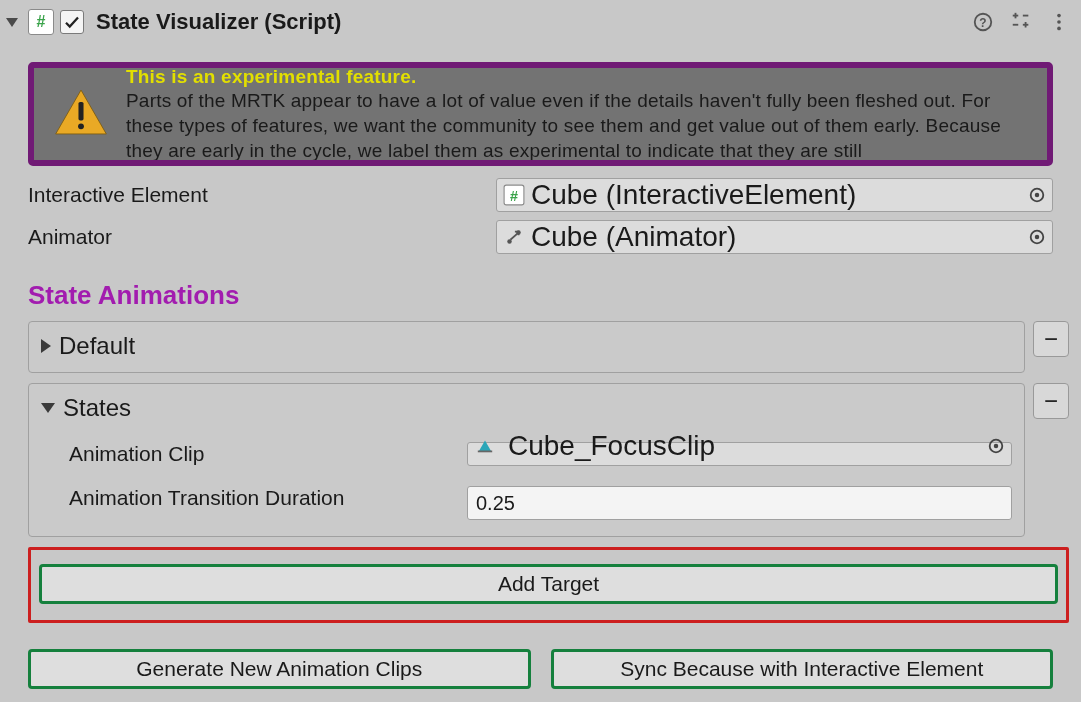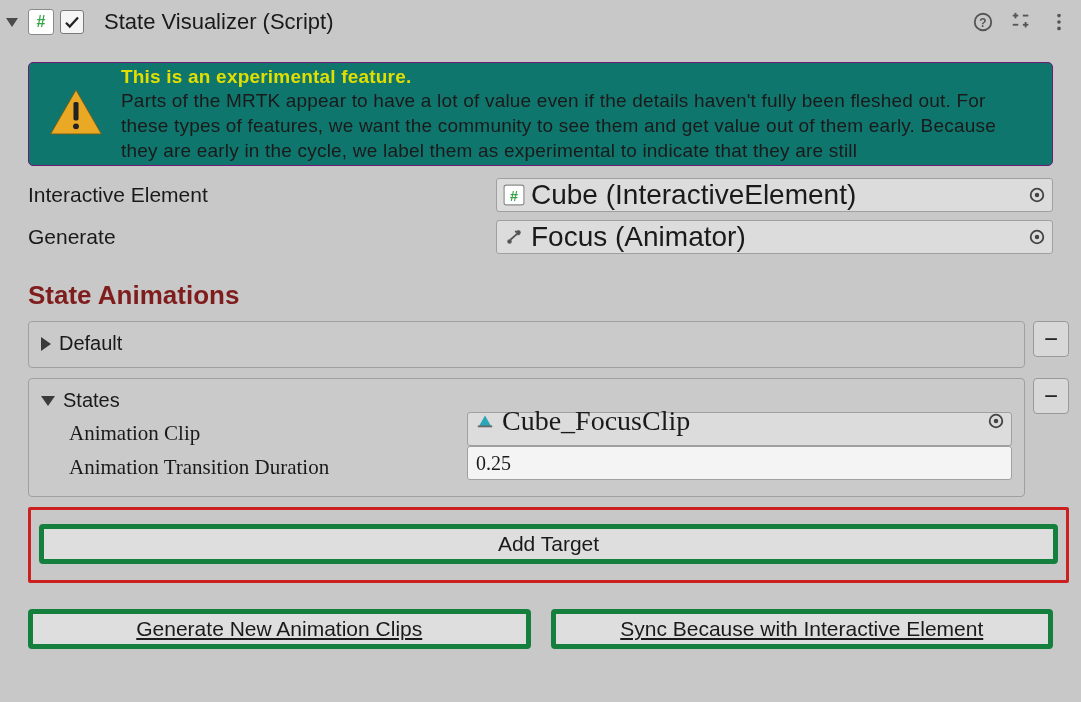--- a/index.html
+++ b/index.html
@@ -40,39 +40,39 @@
   .checkbox {
     width: 24px; height: 24px;
     border: 1px solid #7a7a7a;
     background: #f5f5f5;
     border-radius: 3px;
     display: flex; align-items: center; justify-content: center;
     cursor: pointer;
   }
   .checkbox svg { width: 18px; height: 18px; }
   .component-title {
-    font-weight: 400;
+    font-weight: 700;
     font-size: 22px;
-    margin-left: 14px;
+    margin-left: 6px;
     flex: 1;
   }
   .header-icons { display: flex; gap: 10px; align-items: center; }
   .header-icon-btn {
     width: 28px; height: 28px;
     display: flex; align-items: center; justify-content: center;
     color: #555;
     cursor: pointer;
   }
 
   
   .warning-box {
     margin: 18px 28px 8px 28px;
-    border: 1px solid #701a75;
+    border: 6px solid #701a75;
     border-radius: 5px;
-    background: #0f766e;
+    background: #737373;
     padding: 10px 14px 10px 14px;
     display: flex;
     gap: 18px;
     align-items: center;
     height: 104px;
     overflow: hidden;
   }
   .warning-triangle {
     width: 54px; height: 48px;
     flex-shrink: 0;
@@ -122,42 +122,42 @@
 
   .mini-icon {
     width: 22px; height: 22px;
     display:flex; align-items:center; justify-content:center;
   }
 
   .section-title {
     margin: 22px 0 6px 28px;
     font-size: 26px;
     font-weight: 700;
-    color: #7f1d1d;
+    color: #a21caf;
   }
 
   
   .state-row {
     display: flex;
     align-items: stretch;
     margin: 10px 12px 0 28px;
     gap: 8px;
   }
   .state-box {
     flex: 1;
     border: 1px solid #a0a0a0;
     border-radius: 4px;
     background: #cacaca;
     padding: 10px 12px 12px 12px;
   }
   .state-header {
     display: flex;
     align-items: center;
     gap: 8px;
-    font-size: 20px;
+    font-size: 24px;
     font-weight: 400;
     cursor: pointer;
   }
   .arrow-right {
     width: 0; height: 0;
     border-top: 7px solid transparent;
     border-bottom: 7px solid transparent;
     border-left: 10px solid #3a3a3a;
   }
   .arrow-down {
@@ -172,39 +172,38 @@
     border-radius: 4px;
     background: #d8d8d8;
     display:flex; align-items:center; justify-content:center;
     font-size: 24px;
     cursor: pointer;
     align-self: flex-start;
   }
 
   .inner-field {
     display: flex;
-    align-items: flex-end;
-    margin-top: 0;
+    align-items: flex-start;
+    margin-top: 20px;
     padding-left: 28px;
-    font-family: Liberation Serif, serif;
   }
   .inner-label {
     width: 398px;
     font-size: 21px;
   }
   .inner-object-field {
     flex: 1;
     display: flex;
     align-items: center;
-    height: 34px;
+    height: 24px;
     border: 1px solid #a0a0a0;
     background: #dcdcdc;
     border-radius: 3px;
     padding: 0 4px 16px 6px;
-    gap: 6px;
+    gap: 12px;
     cursor: pointer;
   }
   .inner-text-field {
     flex: 1;
     height: 34px;
     border: 1px solid #a0a0a0;
     background: #f4f4f4;
     border-radius: 3px;
     padding: 13px 8px;
     font-size: 20px;
@@ -215,33 +214,32 @@
   
   .highlight-wrap {
     margin: 10px 12px 0 28px;
     border: 3px solid #cc1f1f;
     border-radius: 2px;
     padding: 14px 8px 16px 8px;
   }
   .wide-button {
     display:flex; align-items:center; justify-content:center;
     height: 40px;
-    border: 5px solid #15803d;
+    border: 3px solid #15803d;
     border-radius: 4px;
     background: #dedede;
     font-size: 21px;
     cursor: pointer;
   }
 
   
   .bottom-row {
     display:flex;
     gap: 20px;
     margin: 26px 28px 0 28px;
-    text-decoration: underline;
   }
   .bottom-row .wide-button { flex:1; }
 
   .animclip-icon svg { width:18px; height:18px; }
   .animator-icon svg { width:18px; height:18px; }
 </style>
 </head>
 <body>
 
 <div class="component-header">
@@ -307,31 +305,31 @@
     <div class="object-picker-circle">
       <svg viewBox="0 0 20 20">
           <circle cx="10" cy="10" r="7" fill="none" stroke="#444" stroke-width="2"></circle>
           <circle cx="10" cy="10" r="2.5" fill="#444"></circle>
         </svg>
     </div>
   </div>
 </div>
 
 <div class="field-row">
-  <div class="field-label">Generate</div>
+  <div class="field-label">Animator</div>
   <div class="object-field">
     <div class="mini-icon animator-icon">
       <svg viewBox="0 0 20 20">
         <circle cx="5" cy="15" r="2.5" fill="#555"></circle>
         <circle cx="15" cy="5" r="2.5" fill="#555"></circle>
         <path d="M6 13 L14 6" stroke="#555" stroke-width="2"></path>
         <path d="M11 4 L15 4 L15 8" stroke="#555" stroke-width="2" fill="none"></path>
       </svg>
     </div>
-    <div class="object-field-text">Focus (Animator)</div>
+    <div class="object-field-text">Cube (Animator)</div>
     <div class="object-picker-circle">
       <svg viewBox="0 0 20 20">
           <circle cx="10" cy="10" r="7" fill="none" stroke="#444" stroke-width="2"></circle>
           <circle cx="10" cy="10" r="2.5" fill="#444"></circle>
         </svg>
     </div>
   </div>
 </div>
 
 <div class="section-title">State Animations</div>

